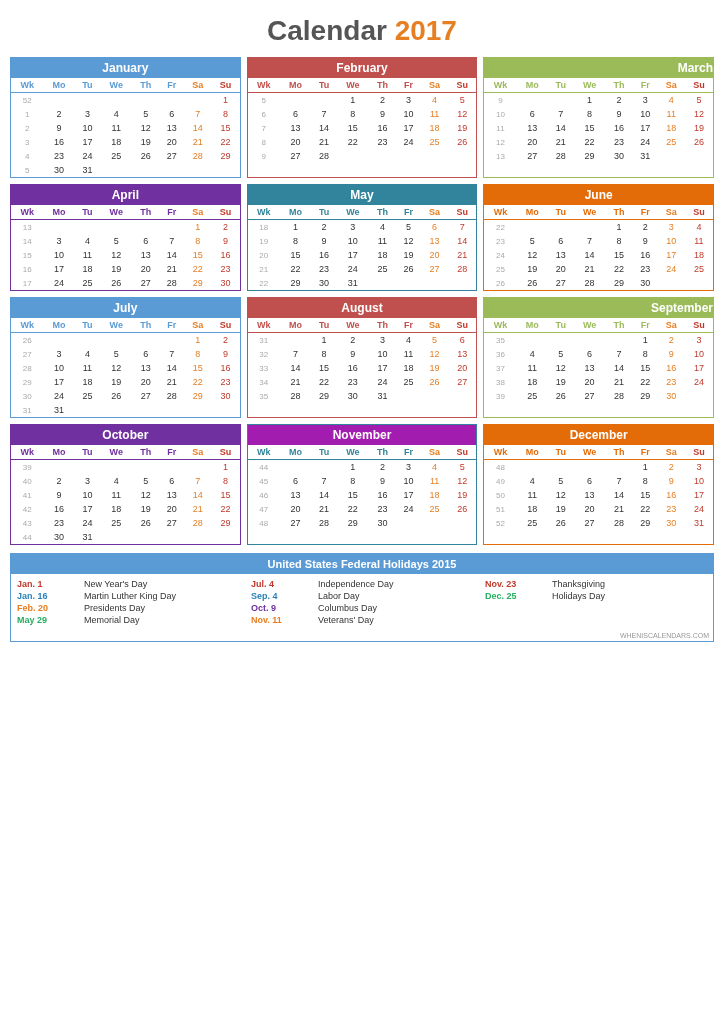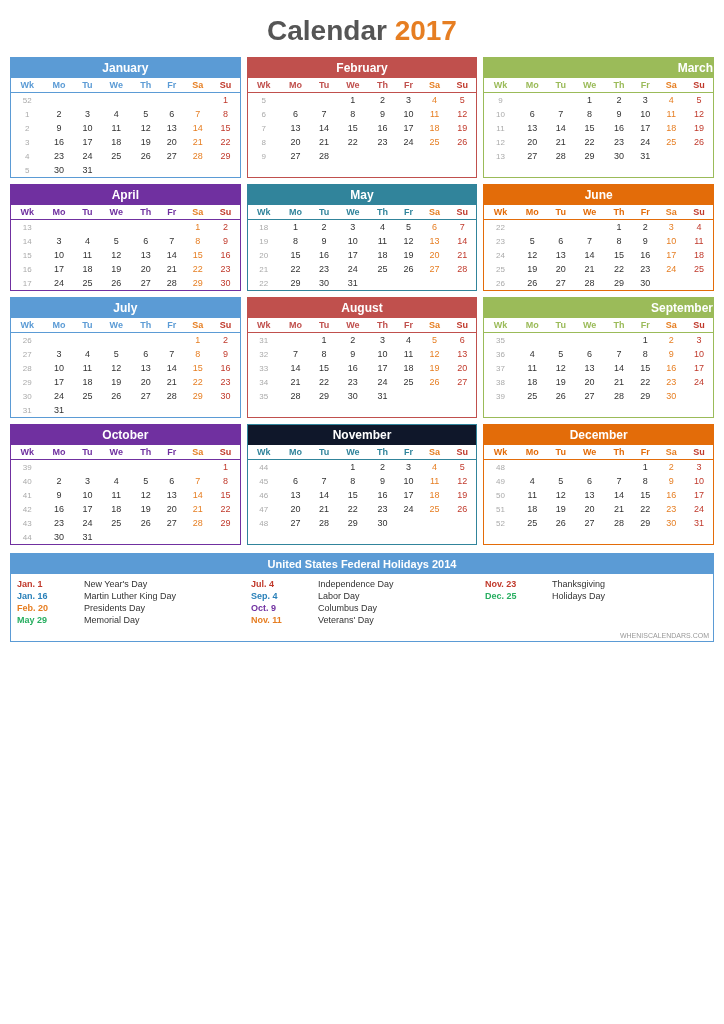--- a/index.html
+++ b/index.html
@@ -848,21 +848,21 @@
             <td></td>
             <td></td>
             <td></td>
             <td style="color: rgb(230, 126, 34);"></td>
             <td style="color: rgb(192, 57, 43);"></td>
           </tr>
         </tbody>
       </table>
     </div>
     <div class="month-block month-nov" style="border: 1px solid rgb(49, 132, 155);">
-      <div class="month-header" style="background: #0f172a;">November</div>
+      <div class="month-header" style="background: #a21caf;">November</div>
       <table class="month-table">
         <thead>
           <tr>
             <th style="color: rgb(49, 132, 155); border-bottom: 1px solid rgb(49, 132, 155);">Wk</th>
             <th style="color: rgb(49, 132, 155); border-bottom: 1px solid rgb(49, 132, 155);">Mo</th>
             <th style="color: rgb(49, 132, 155); border-bottom: 1px solid rgb(49, 132, 155);">Tu</th>
             <th style="color: rgb(49, 132, 155); border-bottom: 1px solid rgb(49, 132, 155);">We</th>
             <th style="color: rgb(49, 132, 155); border-bottom: 1px solid rgb(49, 132, 155);">Th</th>
             <th style="color: rgb(49, 132, 155); border-bottom: 1px solid rgb(49, 132, 155);">Fr</th>
             <th style="color: rgb(230, 126, 34); border-bottom: 1px solid rgb(49, 132, 155);">Sa</th>
@@ -988,21 +988,21 @@
             <td>29</td>
             <td style="color: rgb(230, 126, 34);">30</td>
             <td style="color: rgb(192, 57, 43);">31</td>
           </tr>
         </tbody>
       </table>
     </div>
   </div>
 
 <div class="holidays-section">
-  <div class="holidays-header">United States Federal Holidays 2014</div>
+  <div class="holidays-header">United States Federal Holidays 2015</div>
   <div class="holidays-grid" id="holidays-container">
       <div class="holiday-col">
         <div class="holiday-row">
           <span class="holiday-date" style="color: rgb(192, 57, 43);">Jan. 1</span>
           <span class="holiday-name">New Year's Day</span>
         </div>
         <div class="holiday-row">
           <span class="holiday-date" style="color: rgb(41, 128, 185);">Jan. 16</span>
           <span class="holiday-name">Martin Luther King Day</span>
         </div>

